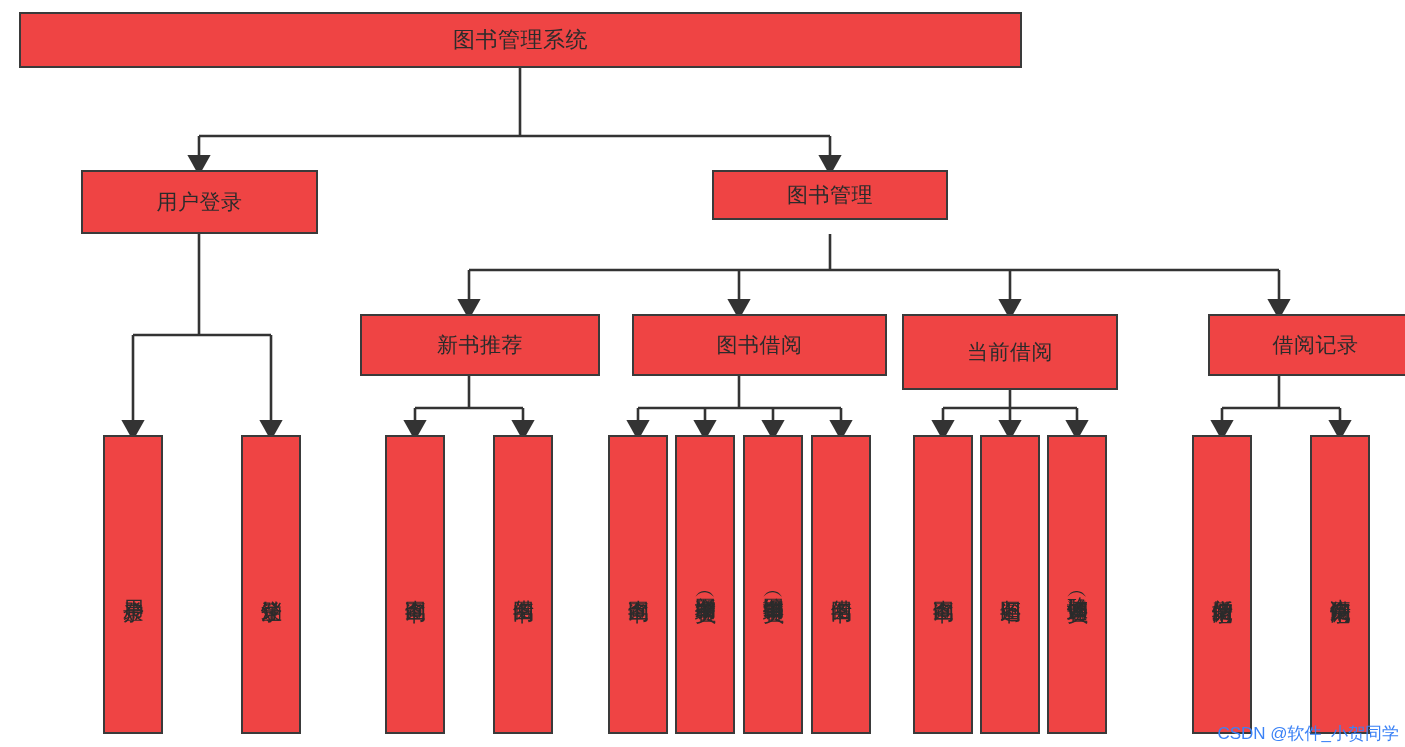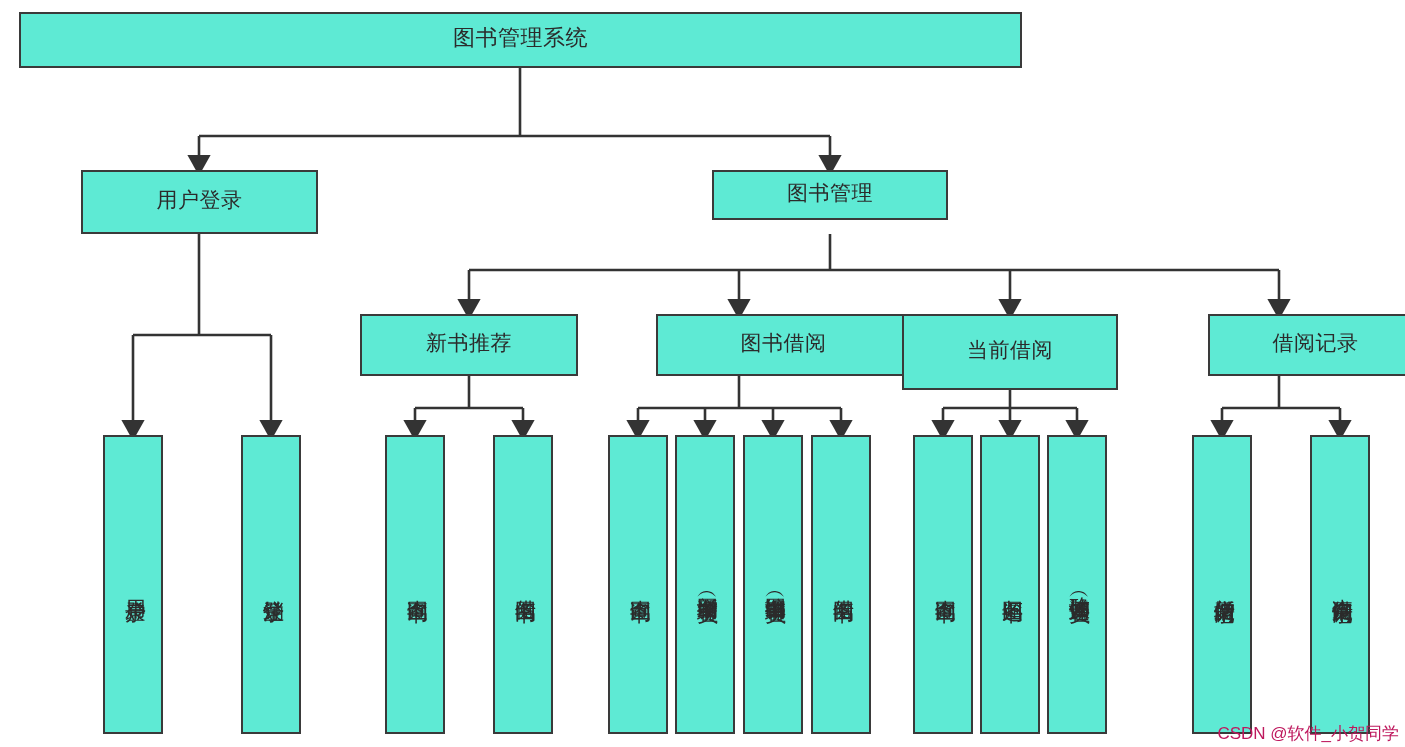--- a/index.html
+++ b/index.html
@@ -7,27 +7,26 @@
     width:1405px;height:747px;
     background:#ffffff;
     font-family:"Liberation Sans","DejaVu Sans",sans-serif;
     overflow:hidden;
   }
   #canvas{position:relative;width:1405px;height:747px;}
   #wires{position:absolute;left:0;top:0;width:1405px;height:747px;}
   .node{
     position:absolute;
     box-sizing:border-box;
-    background:#5eead4;
+    background:#ef4444;
     border:2.5px solid #3a3a3a;
     display:flex;
     align-items:center;
     justify-content:center;
     color:#2b2b2b;
-    font-family:Liberation Mono, monospace;
   }
   .node .lbl{
     display:block;
     text-align:center;
     line-height:1.05;
     letter-spacing:0.5px;
   }
   .node.horiz .lbl{
     writing-mode:horizontal-tb;
     font-size:21px;
@@ -45,21 +44,21 @@
     line-height:1.18;
     letter-spacing:1px;
     white-space:nowrap;
     max-height:290px;
   }
   #watermark{
     position:absolute;
     right:6px;
     bottom:2px;
     font-size:17px;
-    color:#be185d;
+    color:#3b82f6;
     white-space:nowrap;
     pointer-events:none;
   }
 </style>
 </head>
 <body>
 
 <div id="canvas">
 
   <svg id="wires" viewBox="0 0 1405 747" xmlns="http://www.w3.org/2000/svg">
@@ -116,24 +115,24 @@
     <span class="lbl">图书管理系统</span>
   </div>
 
   <div class="node horiz" style="left:81px;top:170px;width:237px;height:64px;">
     <span class="lbl">用户登录</span>
   </div>
   <div class="node horiz" style="left:712px;top:170px;width:236px;height:50px;">
     <span class="lbl">图书管理</span>
   </div>
 
-  <div class="node horiz" style="left:360px;top:314px;width:218px;height:62px;">
+  <div class="node horiz" style="left:360px;top:314px;width:240px;height:62px;">
     <span class="lbl">新书推荐</span>
   </div>
-  <div class="node horiz" style="left:632px;top:314px;width:255px;height:62px;margin-left:24px;">
+  <div class="node horiz" style="left:632px;top:314px;width:255px;height:62px;">
     <span class="lbl">图书借阅</span>
   </div>
   <div class="node horiz" style="left:902px;top:314px;width:216px;height:76px;">
     <span class="lbl">当前借阅</span>
   </div>
   <div class="node horiz" style="left:1208px;top:314px;width:215px;height:62px;">
     <span class="lbl">借阅记录</span>
   </div>
 
   <div class="node vert" style="left:103px;top:435px;width:60px;height:299px;">

